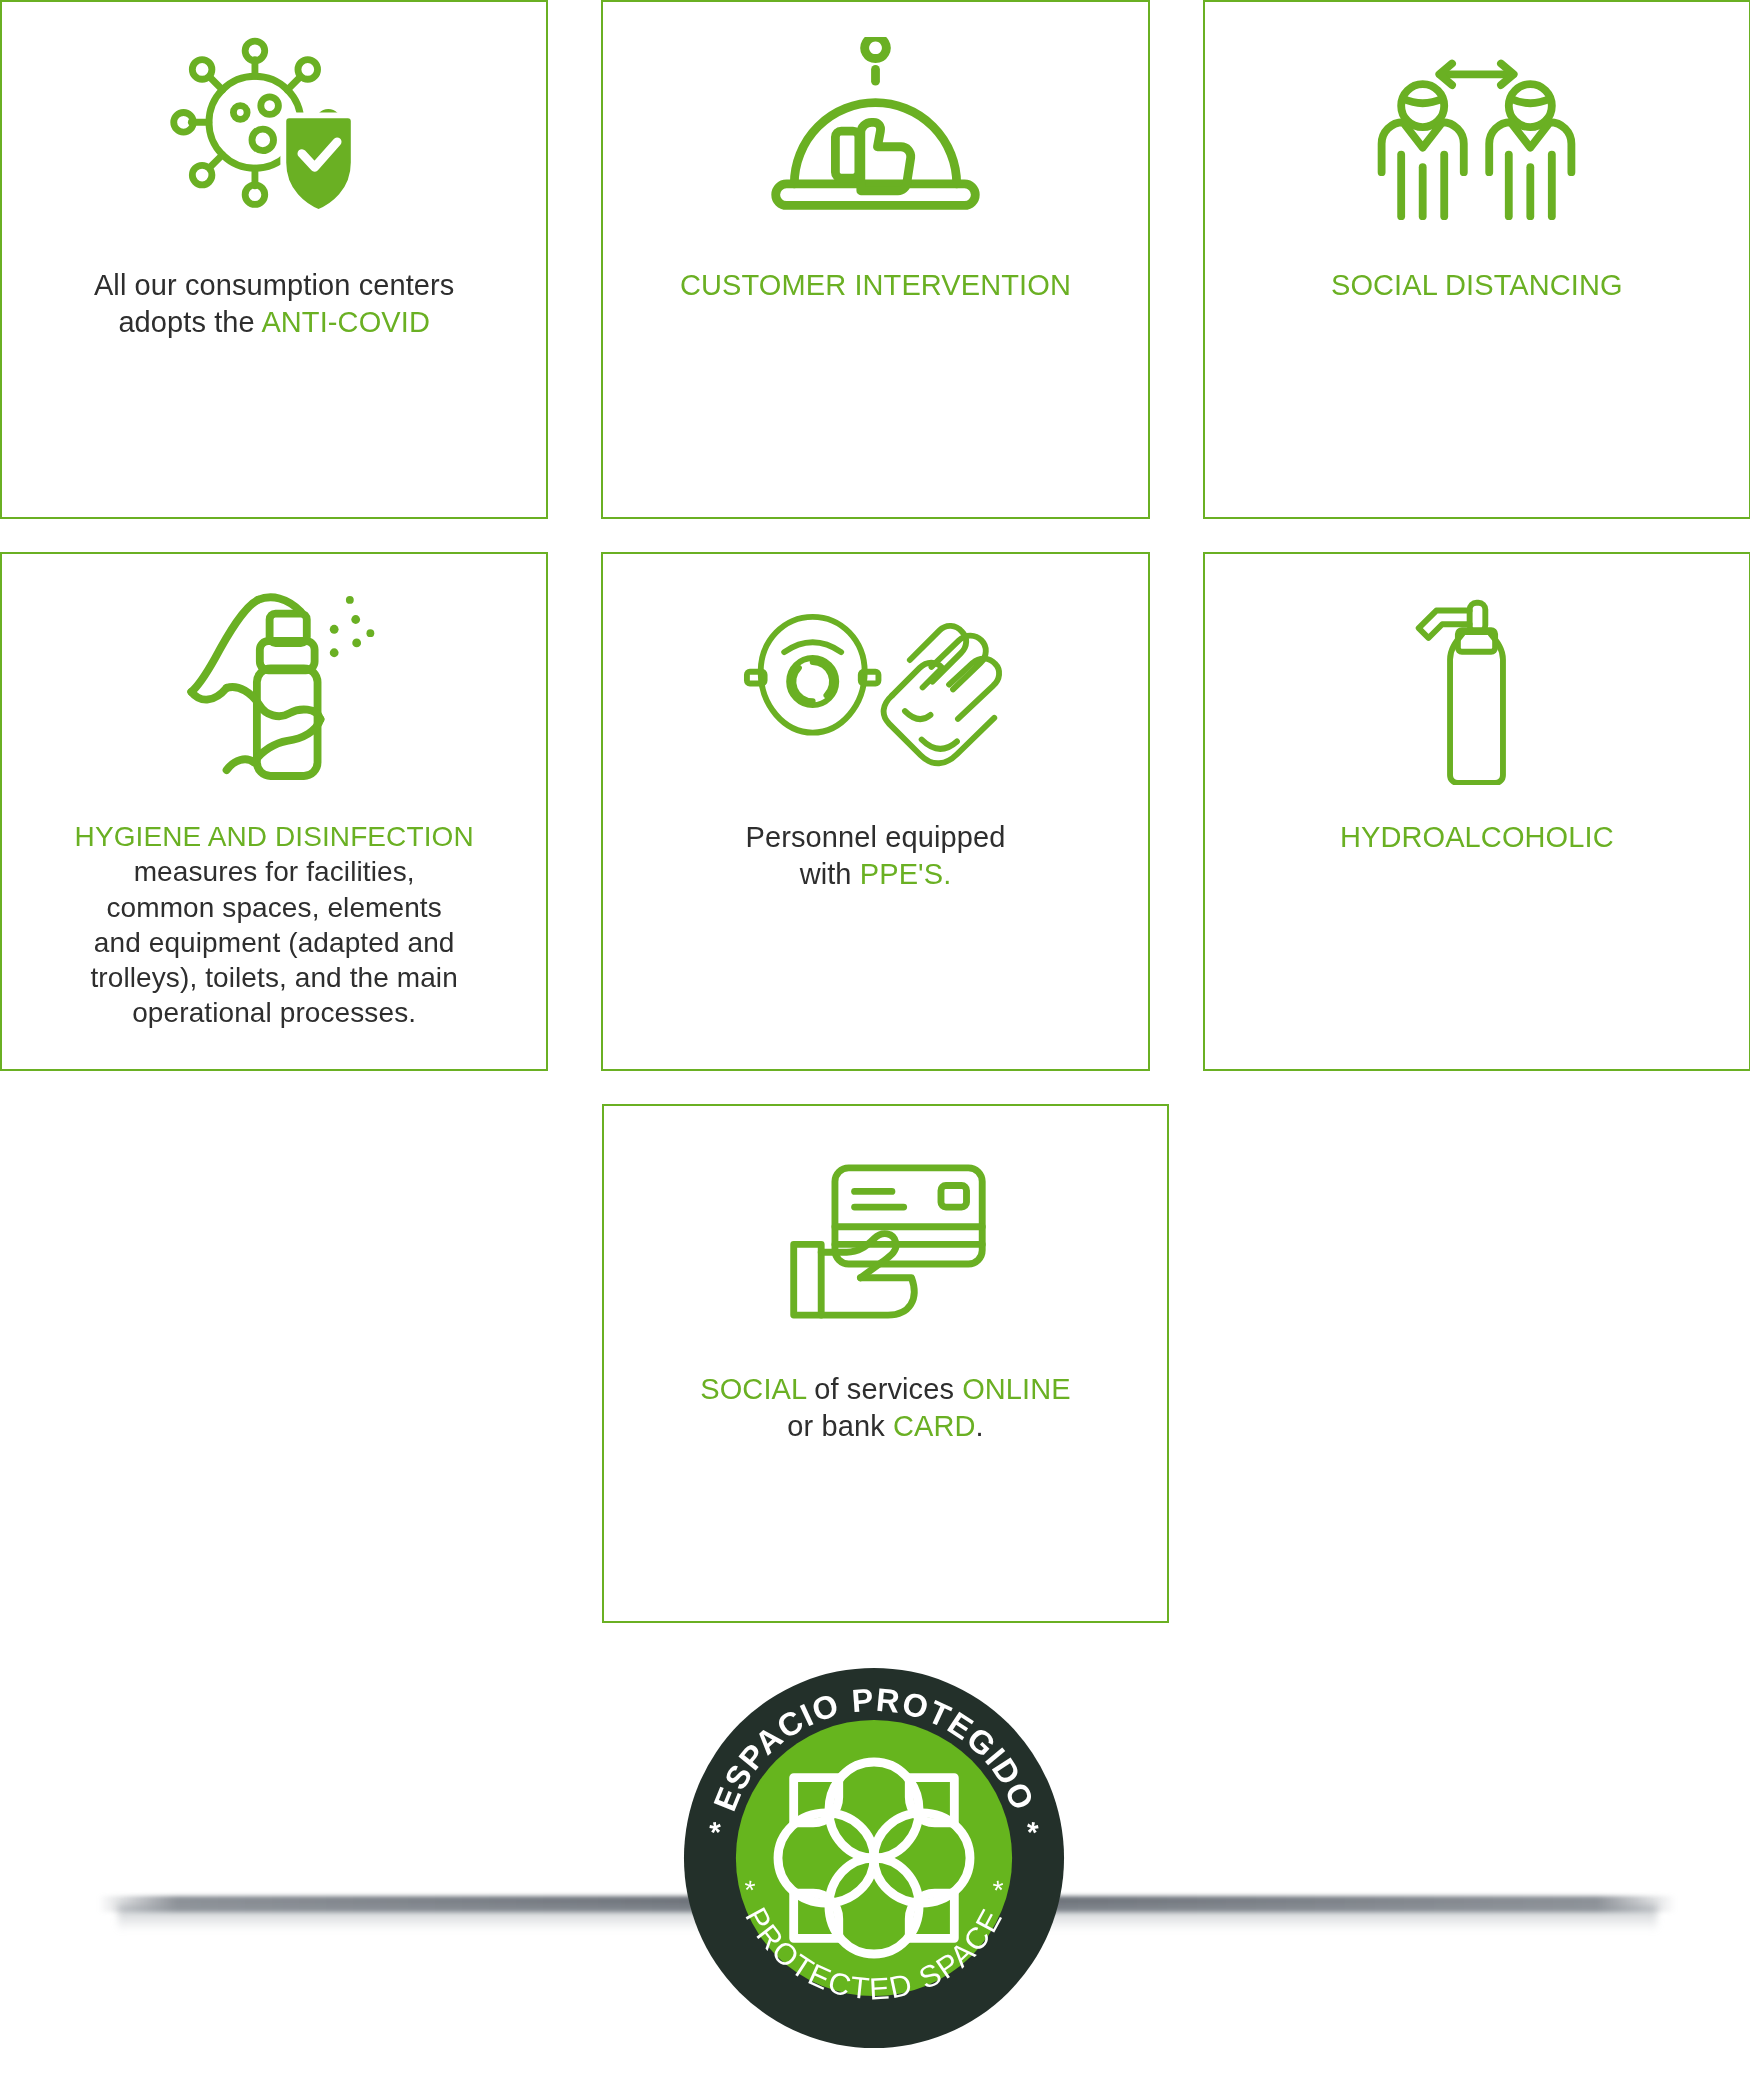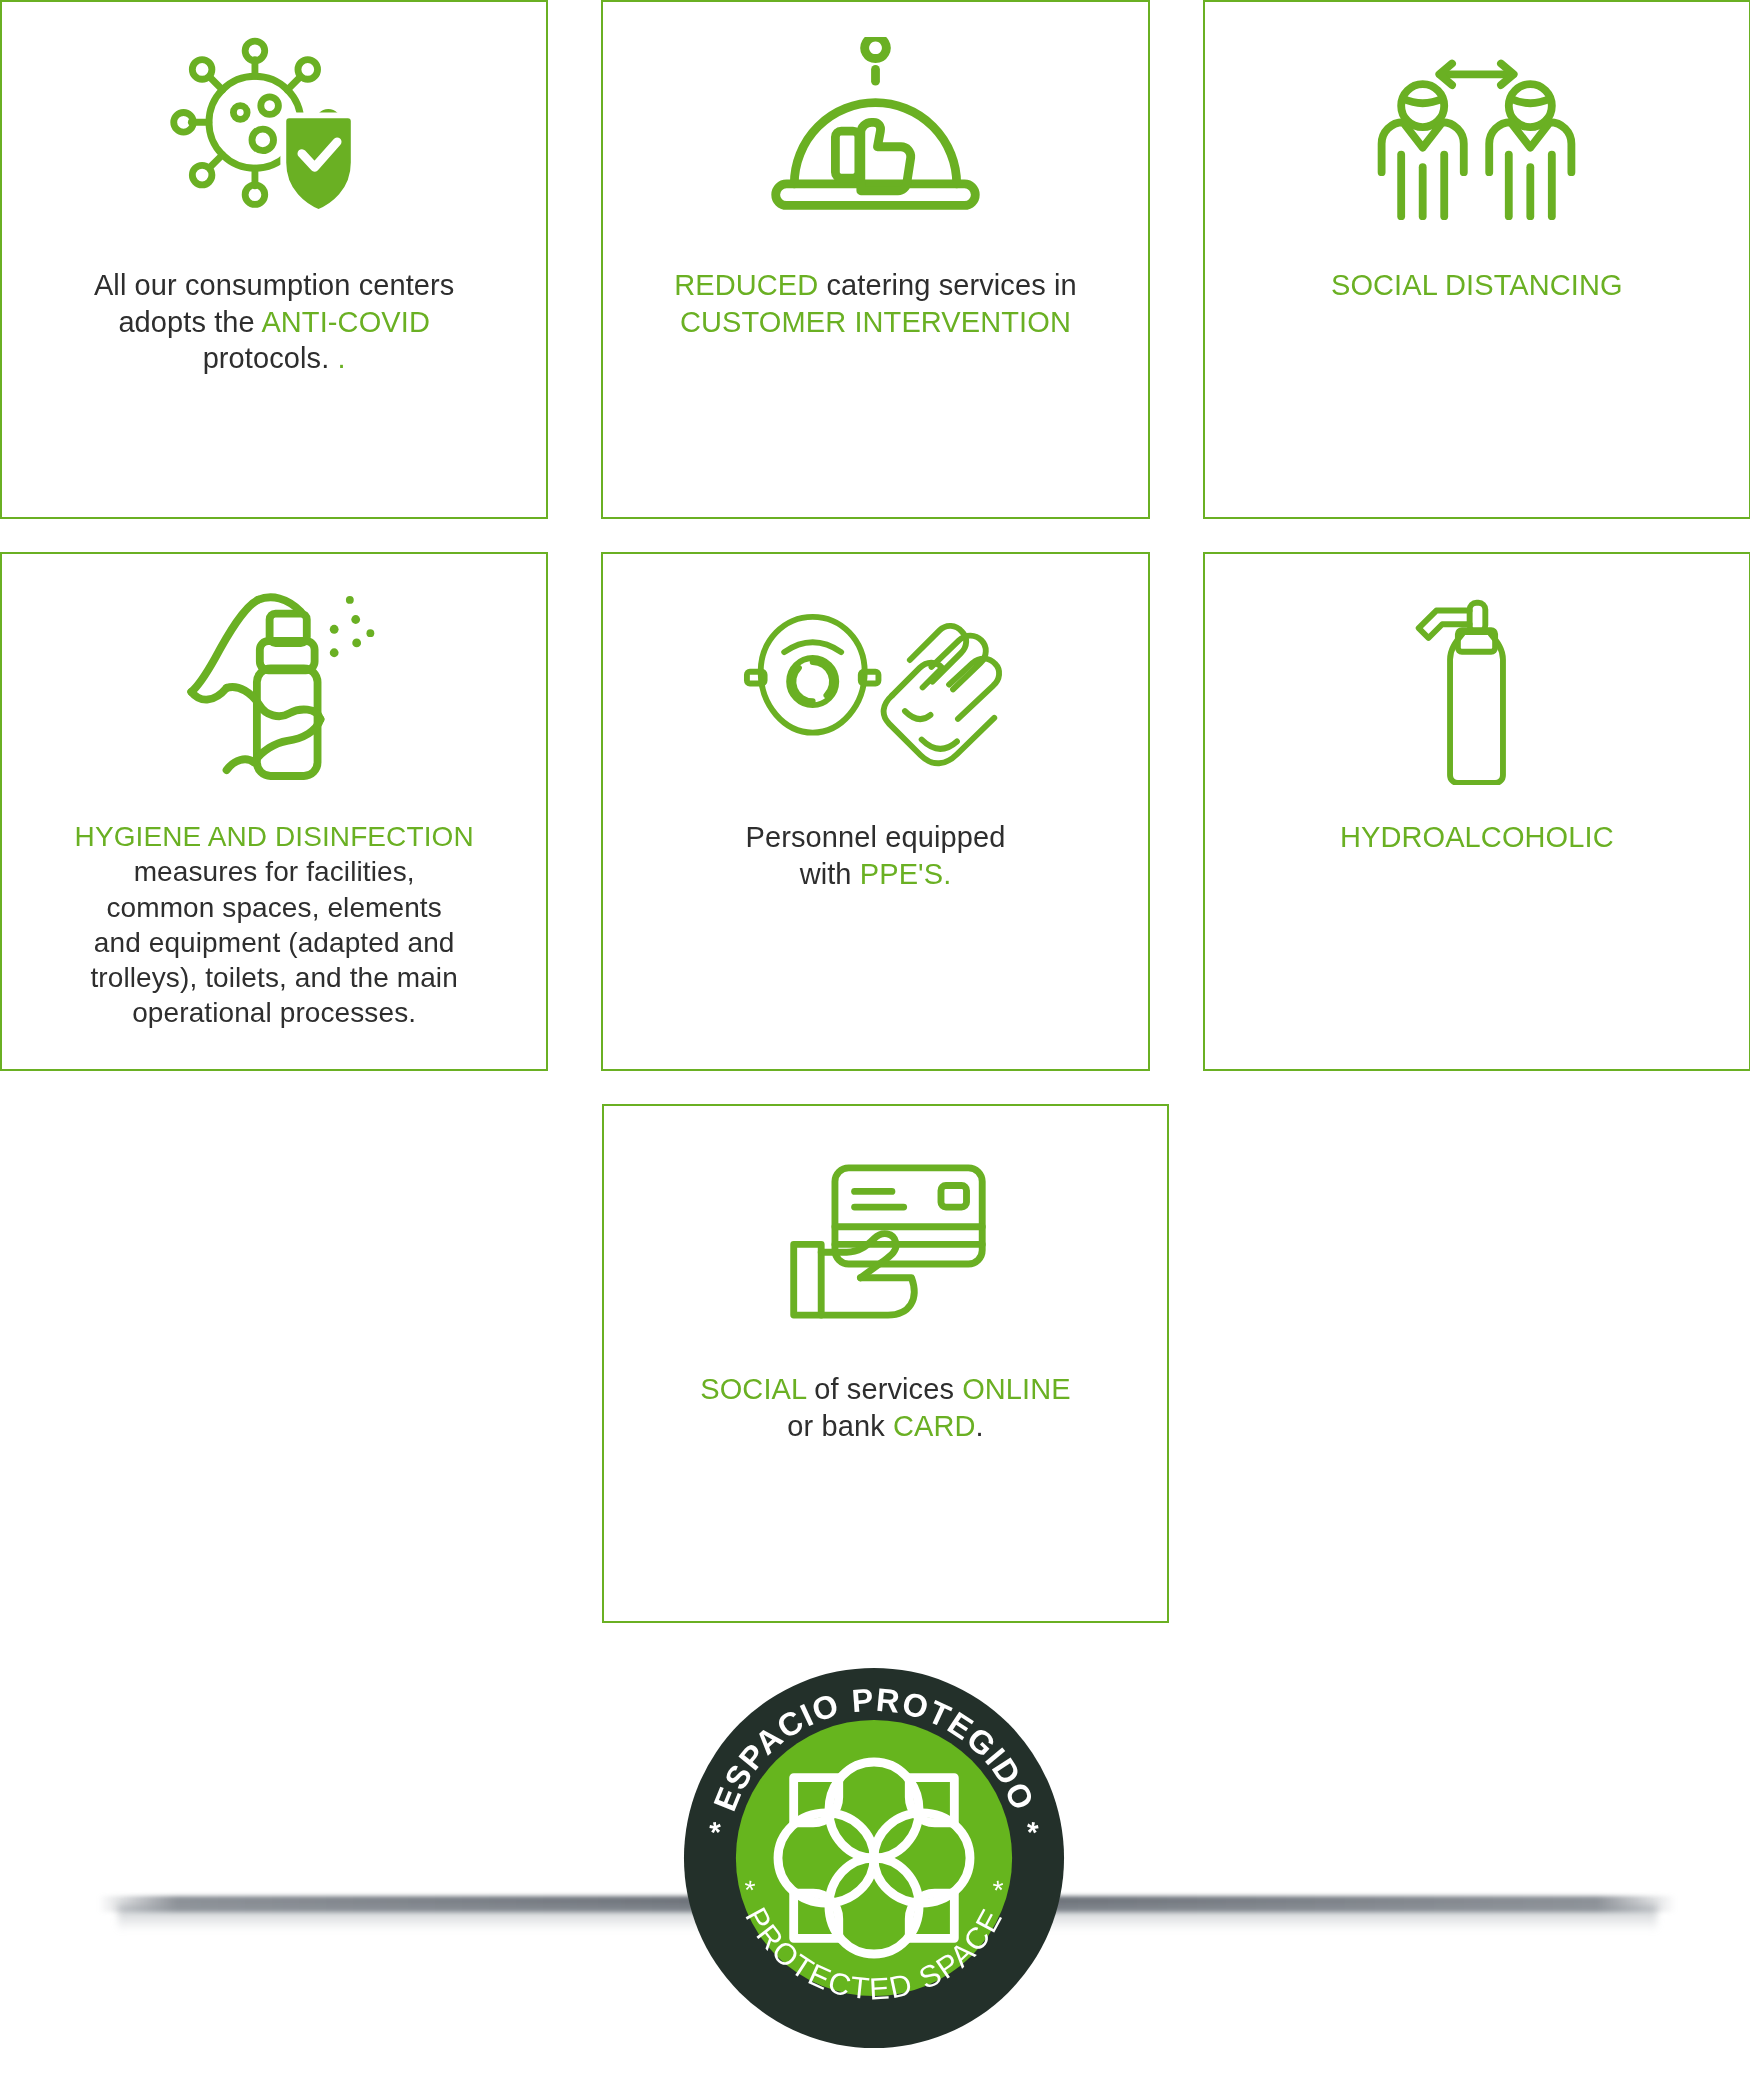--- a/index.html
+++ b/index.html
@@ -128,21 +128,20 @@
               <circle cx="103" cy="113" r="11"></circle>
             </g>
 
             <path d="M130 88 h60 a6 6 0 0 1 6 6 v42 c0 30 -22 45 -36 51 c-14 -6 -36 -21 -36 -51 v-42 a6 6 0 0 1 6 -6 z" fill="#6ab023" stroke="#ffffff" stroke-width="6"></path>
             <path d="M143 127 l13 14 l23 -26" fill="none" stroke="#ffffff" stroke-width="9" stroke-linecap="round" stroke-linejoin="round"></path>
           </svg>
         </div>
         <div class="card-text">
           <div><span class="d">All our consumption centers</span></div>
           <div><span>adopts the </span><span class="g">ANTI-COVID</span></div>
-          <div><span>protocols. </span><span class="g">.</span></div>
         </div>
       </div>
 
       <div class="card">
         <div class="card-icon">
           <svg width="225" height="196" viewBox="0 0 230 200">
             <g fill="none" stroke="#6ab023" stroke-width="9" stroke-linecap="round" stroke-linejoin="round">
 
               <path d="M115 22 a11 11 0 1 1 0.01 0"></path>
               <path d="M115 33 v12"></path>
@@ -150,21 +149,20 @@
               <path d="M32 150 a83 83 0 0 1 166 0"></path>
 
               <path d="M24 150 h182 a11 11 0 0 1 0 22 h-182 a11 11 0 0 1 0 -22 z"></path>
 
               <path d="M100 140 v-42 a11 11 0 0 1 11 -11 h2 c5 0 8 4 7 9 l-3 16 h24 a10 10 0 0 1 10 11 l-4 26 a9 9 0 0 1 -9 8 h-38 z"></path>
               <rect x="74" y="96" width="24" height="48" rx="6"></rect>
             </g>
           </svg>
         </div>
         <div class="card-text">
-          <div><span class="g">REDUCED</span><span> catering services in</span></div>
           <div><span class="g">CUSTOMER INTERVENTION</span></div>
         </div>
       </div>
 
       <div class="card">
         <div class="card-icon">
           <svg width="225" height="186" viewBox="0 0 230 190">
             <g fill="none" stroke="#6ab023" stroke-width="8" stroke-linecap="round" stroke-linejoin="round">
 
               <path d="M78 33 h74"></path>

